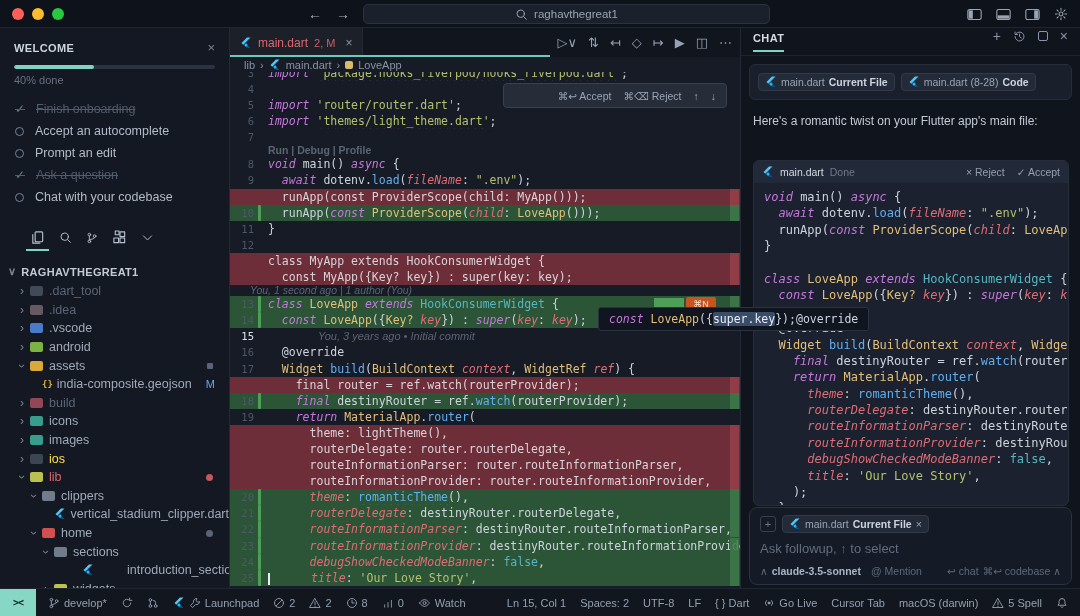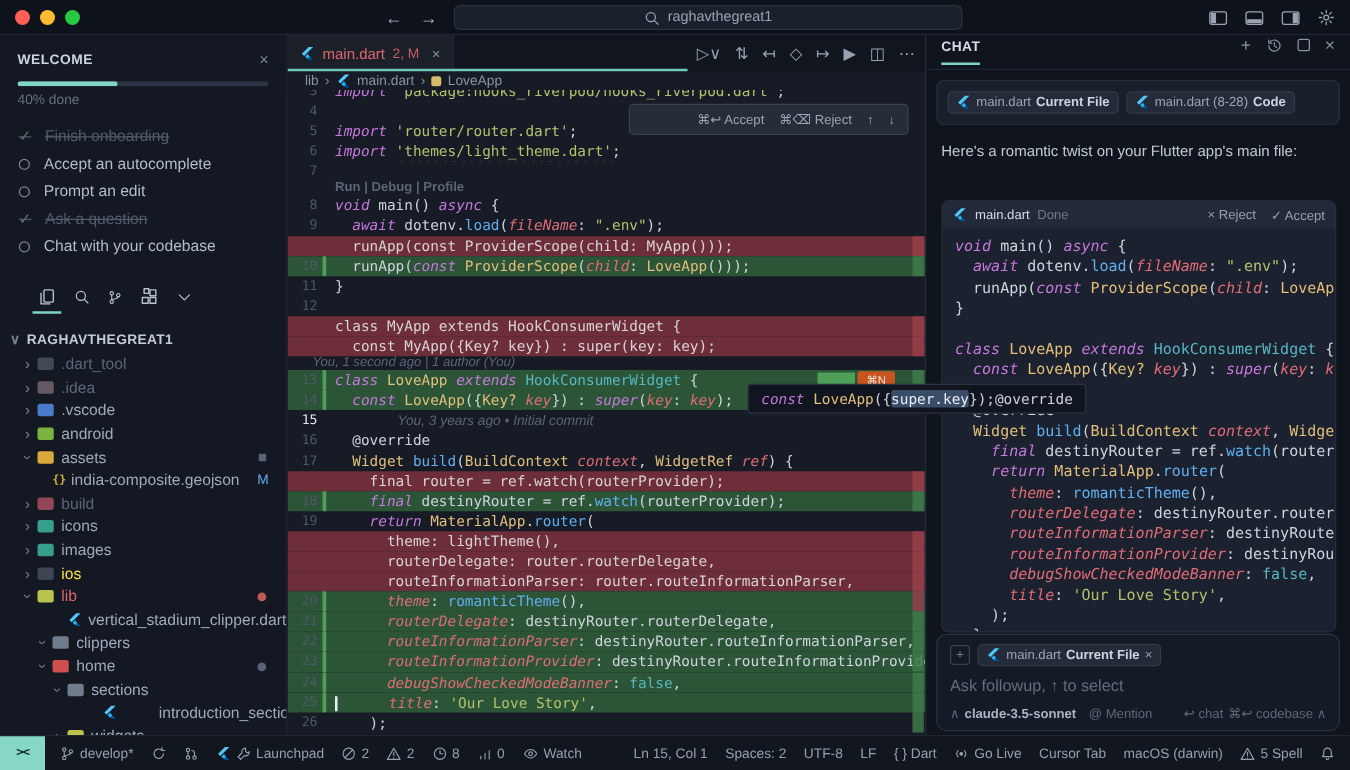--- a/index.html
+++ b/index.html
@@ -295,35 +295,35 @@
         <span class="chev">›</span>
         <span class="ficon" style="background: rgb(78, 88, 102); opacity: 0.7;"></span>
         <span style="color: #fde047;">ios</span>
       </div>
       <div class="trow" style="padding-left: 16px;">
         <span class="chev open">›</span>
         <span class="ficon" style="background: rgb(188, 194, 78);"></span>
         <span style="color: rgb(224, 102, 110);">lib</span>
         <span class="t-dot" style="background: rgb(192, 90, 90);"></span>
       </div>
+      <div class="trow" style="padding-left: 28px;">
+        <span class="chev open">›</span>
+        <span class="ficon" style="background: rgb(112, 124, 140);"></span>
+        <span>clippers</span>
+      </div>
       <div class="trow" style="padding-left: 40px;">
         <span class="chev"></span>
         <span class="fico">
           <svg width="12" height="12" viewBox="0 0 24 24">
             <path fill="#54c5f8" d="M13.9 1 3 11.9l3.6 3.6L21 1z"></path>
             <path fill="#01579b" d="M13.9 10.7 8.4 16.2l5.5 5.5 7.1.3-7.6-7.7z"></path>
             <path fill="#29b6f6" d="M8.4 16.2l3.6-3.6 3.6 3.6-3.6 3.6z"></path>
           </svg>
         </span>
         <span>vertical_stadium_clipper.dart</span>
-      </div>
-      <div class="trow" style="padding-left: 28px;">
-        <span class="chev open">›</span>
-        <span class="ficon" style="background: rgb(112, 124, 140);"></span>
-        <span>clippers</span>
       </div>
       <div class="trow" style="padding-left: 28px;">
         <span class="chev open">›</span>
         <span class="ficon" style="background: rgb(209, 79, 79);"></span>
         <span>home</span>
         <span class="t-dot" style="background: rgb(90, 100, 120);"></span>
       </div>
       <div class="trow" style="padding-left: 40px;">
         <span class="chev open">›</span>
         <span class="ficon" style="background: rgb(112, 124, 140);"></span>
@@ -409,20 +409,21 @@
       <div class="crow add"><span class="gut">14</span><span class="gmark"><i class="bar"></i></span><span class="ctext"><span class="tok-k">  const </span><span class="tok-t">LoveApp</span><span class="tok-pl">({</span><span class="tok-t">Key?</span><span class="tok-pm"> key</span><span class="tok-pl">}) : </span><span class="tok-k">super</span><span class="tok-pl">(</span><span class="tok-pm">key</span><span class="tok-pl">: </span><span class="tok-pm">key</span><span class="tok-pl">);</span></span></div>
       <div class="crow"><span class="gut cur">15</span><span class="gmark"></span><span class="ctext"><span class="blame-inline">You, 3 years ago • Initial commit</span></span></div>
       <div class="crow"><span class="gut">16</span><span class="gmark"></span><span class="ctext"><span class="tok-pl">  @override</span></span></div>
       <div class="crow"><span class="gut">17</span><span class="gmark"></span><span class="ctext"><span class="tok-t">  Widget </span><span class="tok-f">build</span><span class="tok-pl">(</span><span class="tok-t">BuildContext </span><span class="tok-pm">context</span><span class="tok-pl">, </span><span class="tok-t">WidgetRef </span><span class="tok-pm">ref</span><span class="tok-pl">) {</span></span></div>
       <div class="crow del"><span class="gut"></span><span class="gmark"></span><span class="ctext"><span class="tok-dl">    final router = ref.watch(routerProvider);</span></span></div>
       <div class="crow add"><span class="gut">18</span><span class="gmark"><i class="bar"></i></span><span class="ctext"><span class="tok-k">    final </span><span class="tok-pl">destinyRouter = ref.</span><span class="tok-f">watch</span><span class="tok-pl">(routerProvider);</span></span></div>
       <div class="crow"><span class="gut">19</span><span class="gmark"></span><span class="ctext"><span class="tok-k">    return </span><span class="tok-t">MaterialApp</span><span class="tok-pl">.</span><span class="tok-f">router</span><span class="tok-pl">(</span></span></div>
       <div class="crow del"><span class="gut"></span><span class="gmark"></span><span class="ctext"><span class="tok-dl">      theme: lightTheme(),</span></span></div>
       <div class="crow del"><span class="gut"></span><span class="gmark"></span><span class="ctext"><span class="tok-dl">      routerDelegate: router.routerDelegate,</span></span></div>
       <div class="crow del"><span class="gut"></span><span class="gmark"></span><span class="ctext"><span class="tok-dl">      routeInformationParser: router.routeInformationParser,</span></span></div>
+      <div class="crow del"><span class="gut"></span><span class="gmark"></span><span class="ctext"><span class="tok-dl">      routeInformationProvider: router.routeInformationProvider,</span></span></div>
       <div class="crow add"><span class="gut">20</span><span class="gmark"><i class="bar"></i></span><span class="ctext"><span class="tok-pm">      theme</span><span class="tok-pl">: </span><span class="tok-fY">romanticTheme</span><span class="tok-pl">(),</span></span></div>
       <div class="crow add"><span class="gut">21</span><span class="gmark"><i class="bar"></i></span><span class="ctext"><span class="tok-pm">      routerDelegate</span><span class="tok-pl">: destinyRouter.routerDelegate,</span></span></div>
       <div class="crow add"><span class="gut">22</span><span class="gmark"><i class="bar"></i></span><span class="ctext"><span class="tok-pm">      routeInformationParser</span><span class="tok-pl">: destinyRouter.routeInformationParser,</span></span></div>
       <div class="crow add"><span class="gut">23</span><span class="gmark"><i class="bar"></i></span><span class="ctext"><span class="tok-pm">      routeInformationProvider</span><span class="tok-pl">: destinyRouter.routeInformationProvider,</span></span></div>
       <div class="crow add"><span class="gut">24</span><span class="gmark"><i class="bar"></i></span><span class="ctext"><span class="tok-pm">      debugShowCheckedModeBanner</span><span class="tok-pl">: </span><span class="tok-b">false</span><span class="tok-pl">,</span></span></div>
       <div class="crow add"><span class="gut">25</span><span class="gmark"><i class="bar"></i></span><span class="ctext"><span class="caret"></span><span class="tok-pm">      title</span><span class="tok-pl">: </span><span class="tok-s">'Our Love Story'</span><span class="tok-pl">,</span></span></div>
       <div class="crow"><span class="gut">26</span><span class="gmark"></span><span class="ctext"><span class="tok-pl">    );</span></span></div>
     </div>
   <div class="accept-widget">
     <span>⌘↩ Accept</span>

